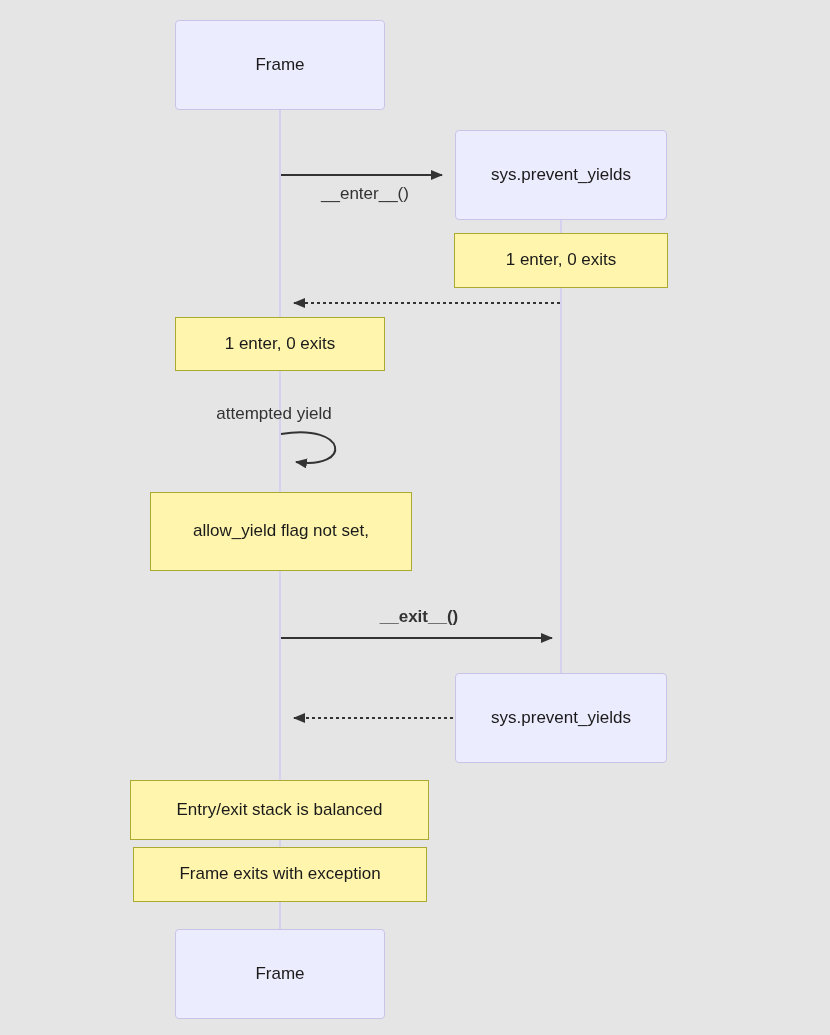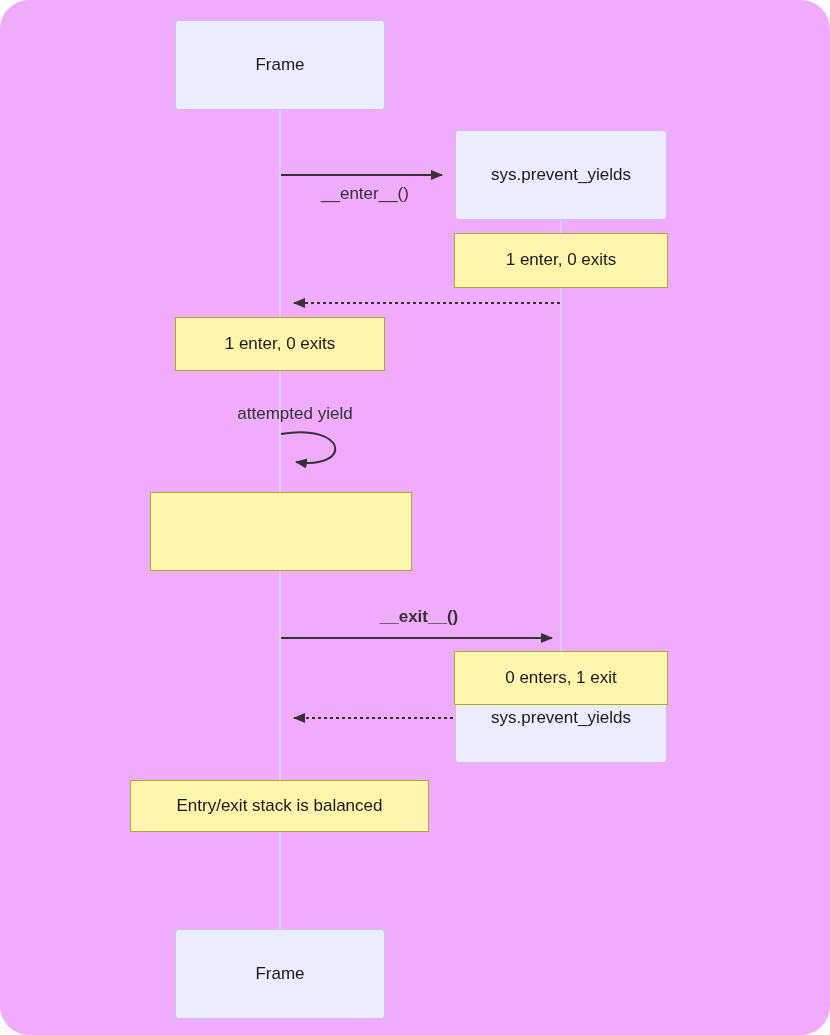--- a/index.html
+++ b/index.html
@@ -5,23 +5,22 @@
   html, body {
     margin: 0;
     padding: 0;
     background: #ffffff;
     font-family: "Liberation Sans", "DejaVu Sans", sans-serif;
   }
   .canvas {
     position: relative;
     width: 830px;
     height: 1035px;
-    background: #f0abfc;
+    background: #e5e5e5;
     overflow: hidden;
-    border-radius: 29px;
   }
   .svg-layer {
     position: absolute;
     left: 0; top: 0;
     width: 830px; height: 1035px;
     z-index: 0;
   }
   .actor {
     position: absolute;
     box-sizing: border-box;
@@ -96,37 +95,38 @@
   <div class="actor" style="left:455px; top:673px; width:212px; height:90px;">
     <span>sys.prevent_yields</span>
   </div>
 
   <div class="actor" style="left:175px; top:929px; width:210px; height:90px;">
     <span>Frame</span>
   </div>
 
   <div class="msg-label" style="left:365px; top:144px;margin-top:40px;">__enter__()</div>
 
-  <div class="msg-label" style="left:295px; top:404px;">attempted yield</div>
+  <div class="msg-label" style="left:274px; top:404px;">attempted yield</div>
 
   <div class="msg-label" style="left:419px; top:607px;font-weight:bold;">__exit__()</div>
 
   <div class="note" style="left:454px; top:233px; width:214px; height:55px;">
     <span>1 enter, 0 exits</span>
   </div>
 
   <div class="note" style="left:175px; top:317px; width:210px; height:54px;">
     <span>1 enter, 0 exits</span>
   </div>
 
   <div class="note" style="left:150px; top:492px; width:262px; height:79px;">
+    <span>allow_yield flag not set,</span>
   </div>
 
-  <div class="note" style="left:454px; top:651px; width:214px; height:54px;">
-    <span>0 enters, 1 exit</span>
-  </div>
 
-  <div class="note" style="left:130px; top:780px; width:299px; height:52px;">
+  <div class="note" style="left:130px; top:780px; width:299px; height:60px;">
     <span>Entry/exit stack is balanced</span>
   </div>
 
+  <div class="note" style="left:133px; top:847px; width:294px; height:55px;">
+    <span>Frame exits with exception</span>
+  </div>
 
 </div>
 
 </body></html>

